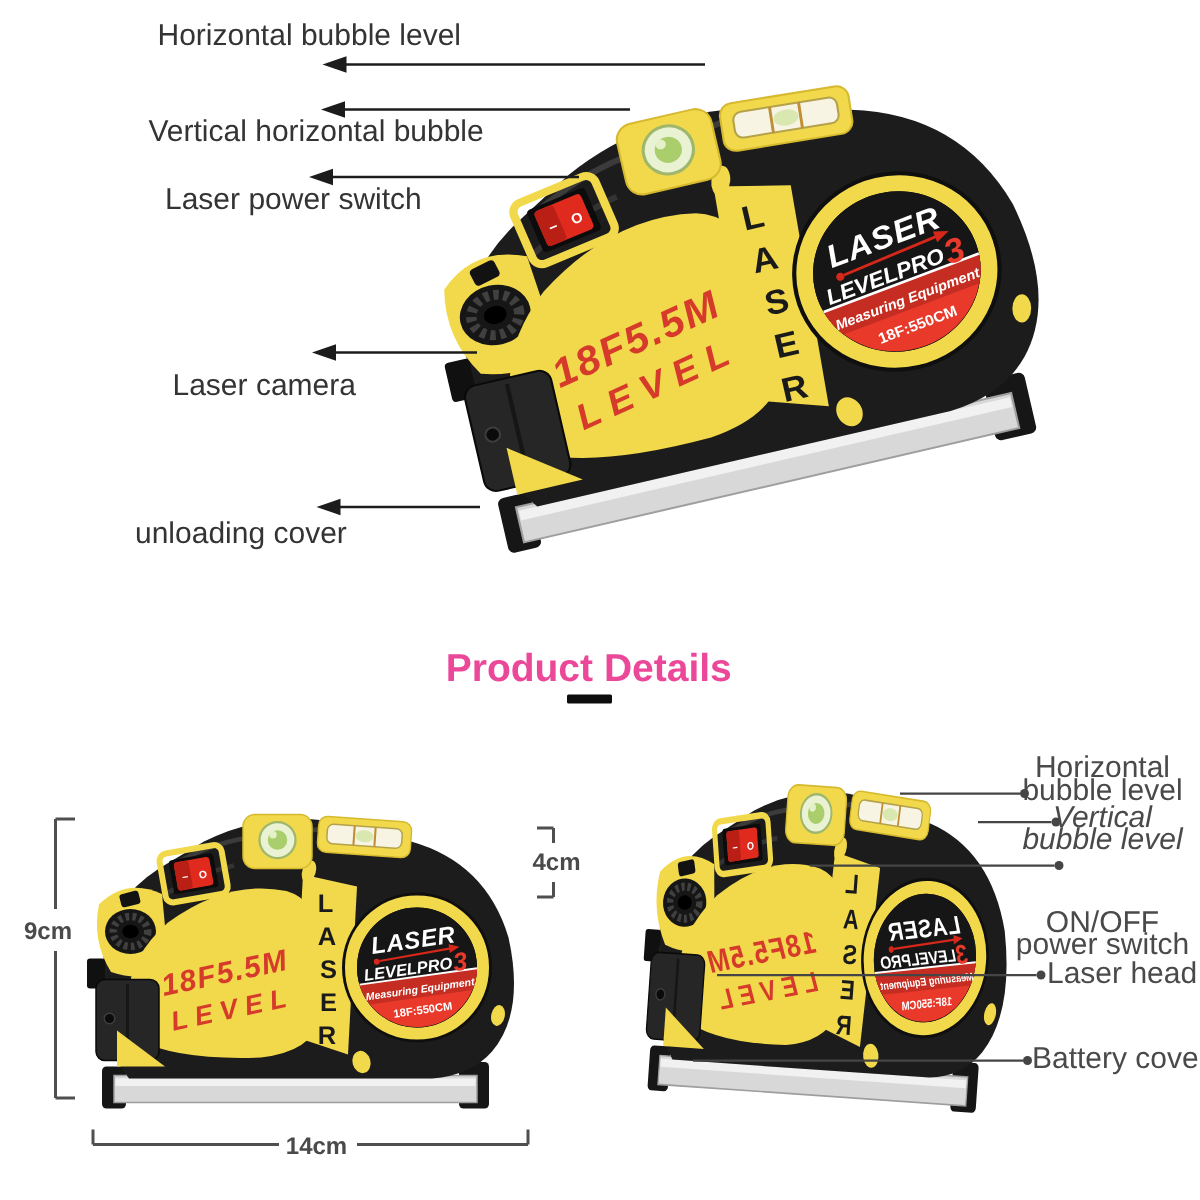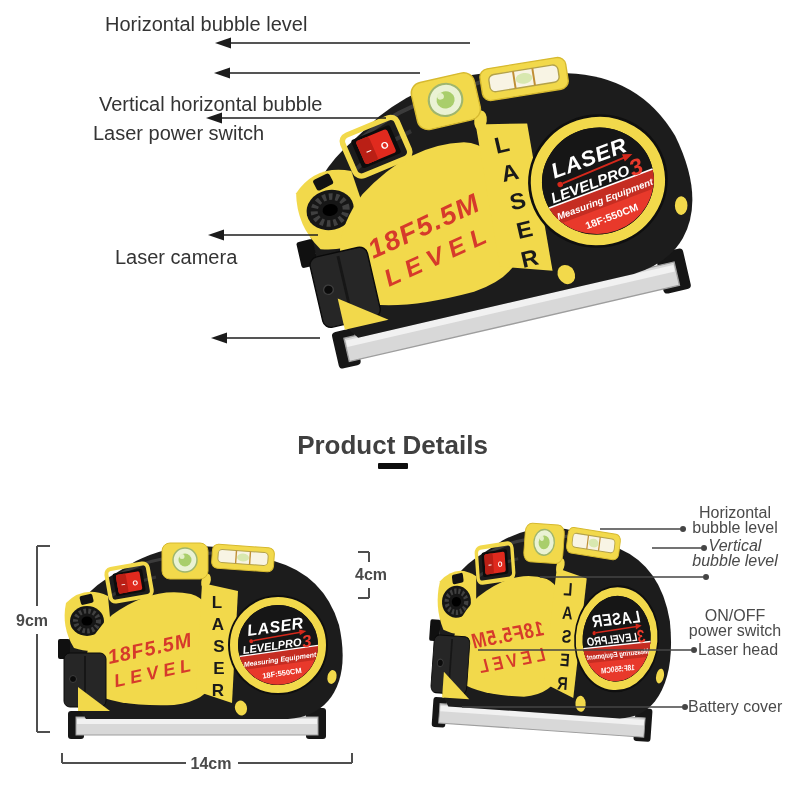--- a/index.html
+++ b/index.html
@@ -4,24 +4,24 @@
 <style>
   html,body{margin:0;padding:0;}
   body{
     width:800px;height:800px;position:relative;overflow:hidden;
     background:#ffffff;font-family:"Liberation Sans",sans-serif;
   }
   .abs{position:absolute;}
   
   .callout{font-size:20px;color:#343434;white-space:nowrap;line-height:25px;}
   
-  .rlabel{font-size:16px;color:#4a4a4a;line-height:15px;white-space:nowrap;}
+  .rlabel{font-size:20px;color:#4a4a4a;line-height:15px;white-space:nowrap;}
   .center{text-align:center;}
   
-  .heading{font-size:26px;font-weight:700;color:#404040;white-space:nowrap;}
+  .heading{font-size:26px;font-weight:700;color:#ec4899;white-space:nowrap;}
   .heading-bar{background:#0d0d0d;height:6px;border-radius:1px;}
   
   #annot{left:0;top:0;pointer-events:none;}
   
   .modelTxt{font:italic 800 20px "Liberation Sans",sans-serif;fill:#d63a2b;letter-spacing:1px;}
   .modelTxt2{font:italic 800 18px "Liberation Sans",sans-serif;fill:#d63a2b;letter-spacing:5px;}
   .vLetter{font:800 17px "Liberation Sans",sans-serif;fill:#1a1a1a;}
   .logoLaser{font:italic 900 16px "Liberation Sans",sans-serif;fill:#ffffff;letter-spacing:.5px;}
   .logoSeries{font:italic 800 11px "Liberation Sans",sans-serif;fill:#ffffff;}
   .logoNum{font:italic 900 17px "Liberation Sans",sans-serif;fill:#e8392b;}
@@ -34,24 +34,25 @@
   #prodBL{left:56px;top:541px;width:300px;height:210px;}
   #prodBR{left:428px;top:523px;width:255px;height:225px;transform:rotate(4deg);}
   
   .mirror .flipTxt{transform:scaleX(-1);transform-box:fill-box;transform-origin:center;}
   svg{display:block;}
 </style>
 </head>
 <body>
 
 <div class="abs callout" style="left:105px;top:12px;">Horizontal bubble level</div>
-<div class="abs callout" style="left:99px;top:92px;">Vertical horizontal bubble</div>
-<div class="abs callout" style="left:93px;top:121px;">Laser power switch</div>
+<div class="abs callout" style="left:99px;top:76px;">Vertical horizontal bubble</div>
+<div class="abs callout" style="left:110px;top:121px;">Laser power switch</div>
 <div class="abs callout" style="left:115px;top:245px;text-align:right;">Laser camera</div>
 <div class="abs callout" style="left:90px;top:344px;">
+  <div>unloading cover</div>
 </div>
 
 <div class="abs heading center" style="left:250px;top:430px;width:285px;">Product Details</div>
 <div class="abs heading-bar" style="left:378px;top:463px;width:30px;"></div>
 
 <div class="abs rlabel center" style="left:679px;top:505px;width:112px;">
   <div>Horizontal</div>
   <div>bubble level</div>
 </div>
 <div class="abs rlabel center" style="left:679px;top:538px;width:112px;font-style:italic;">

